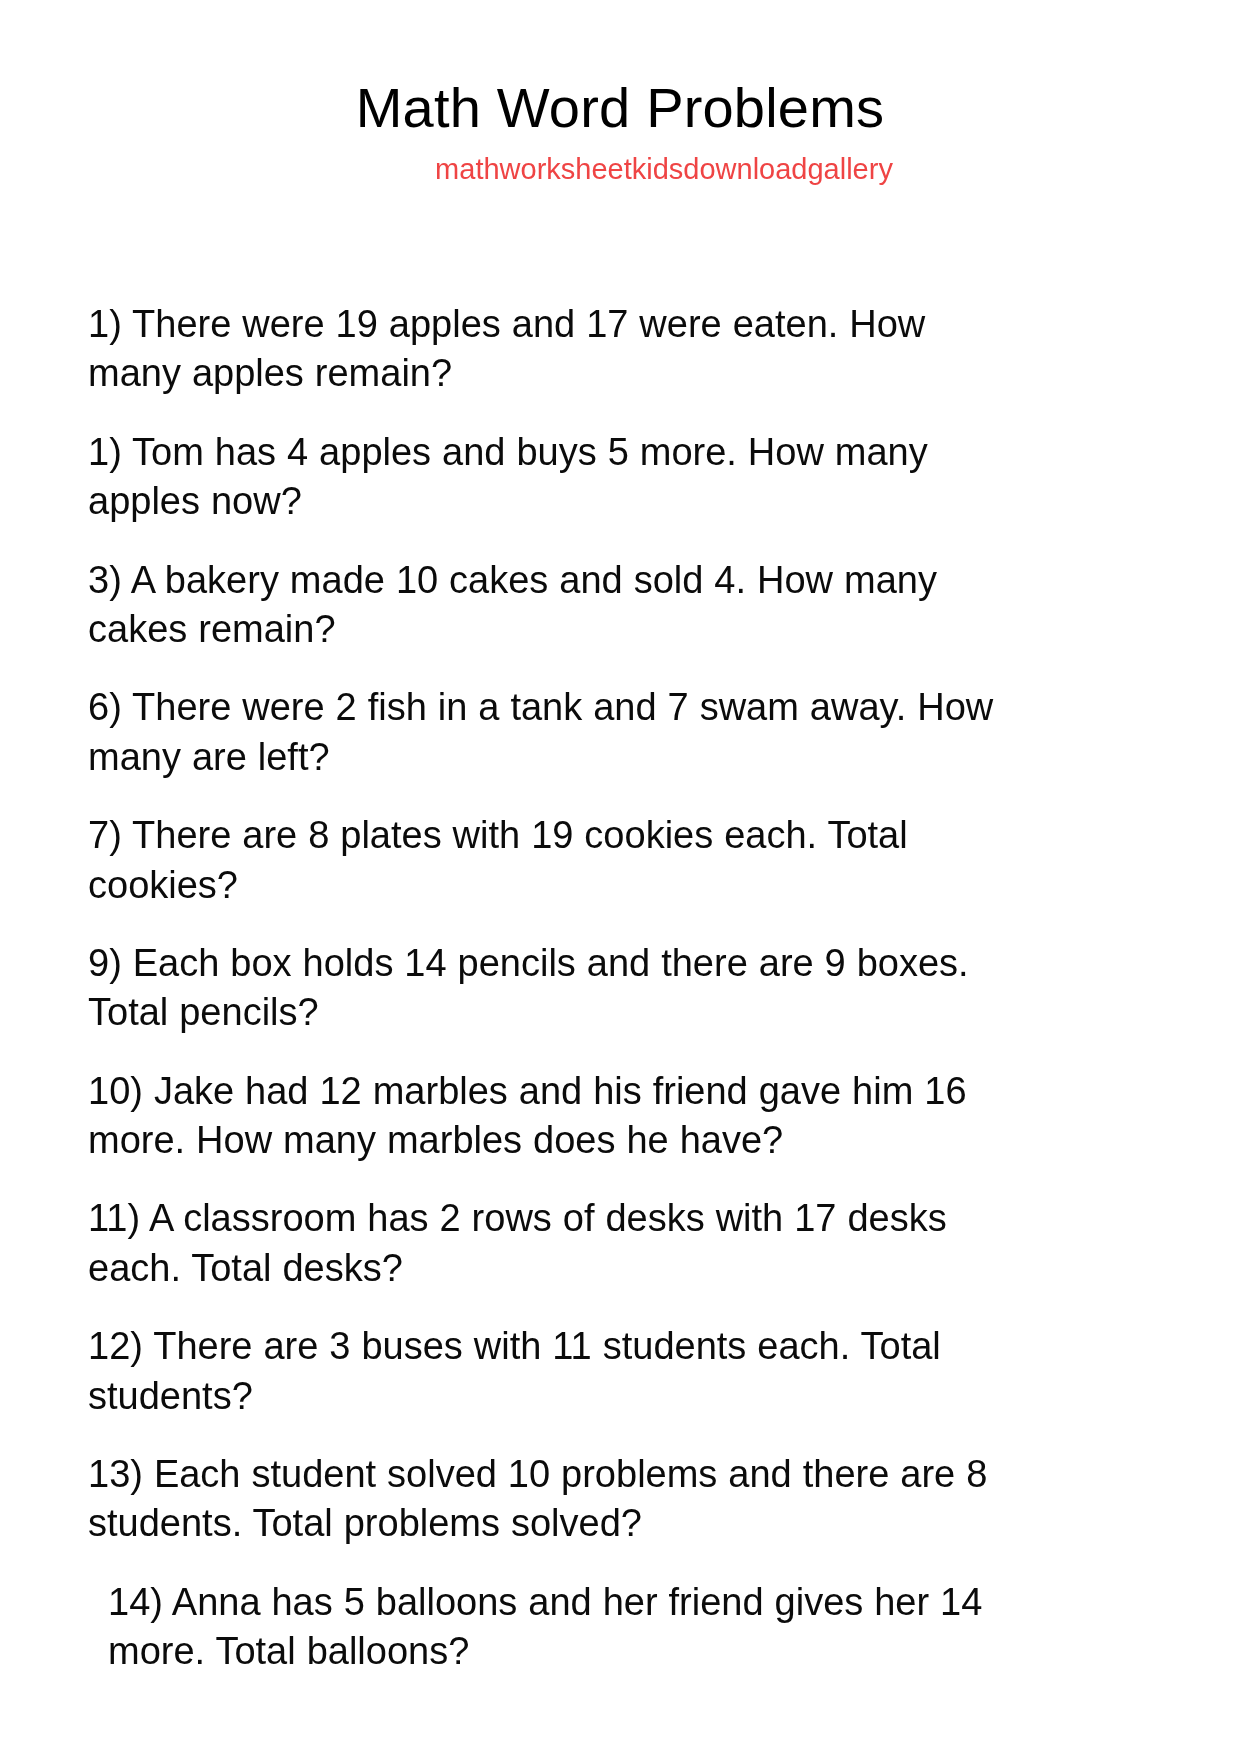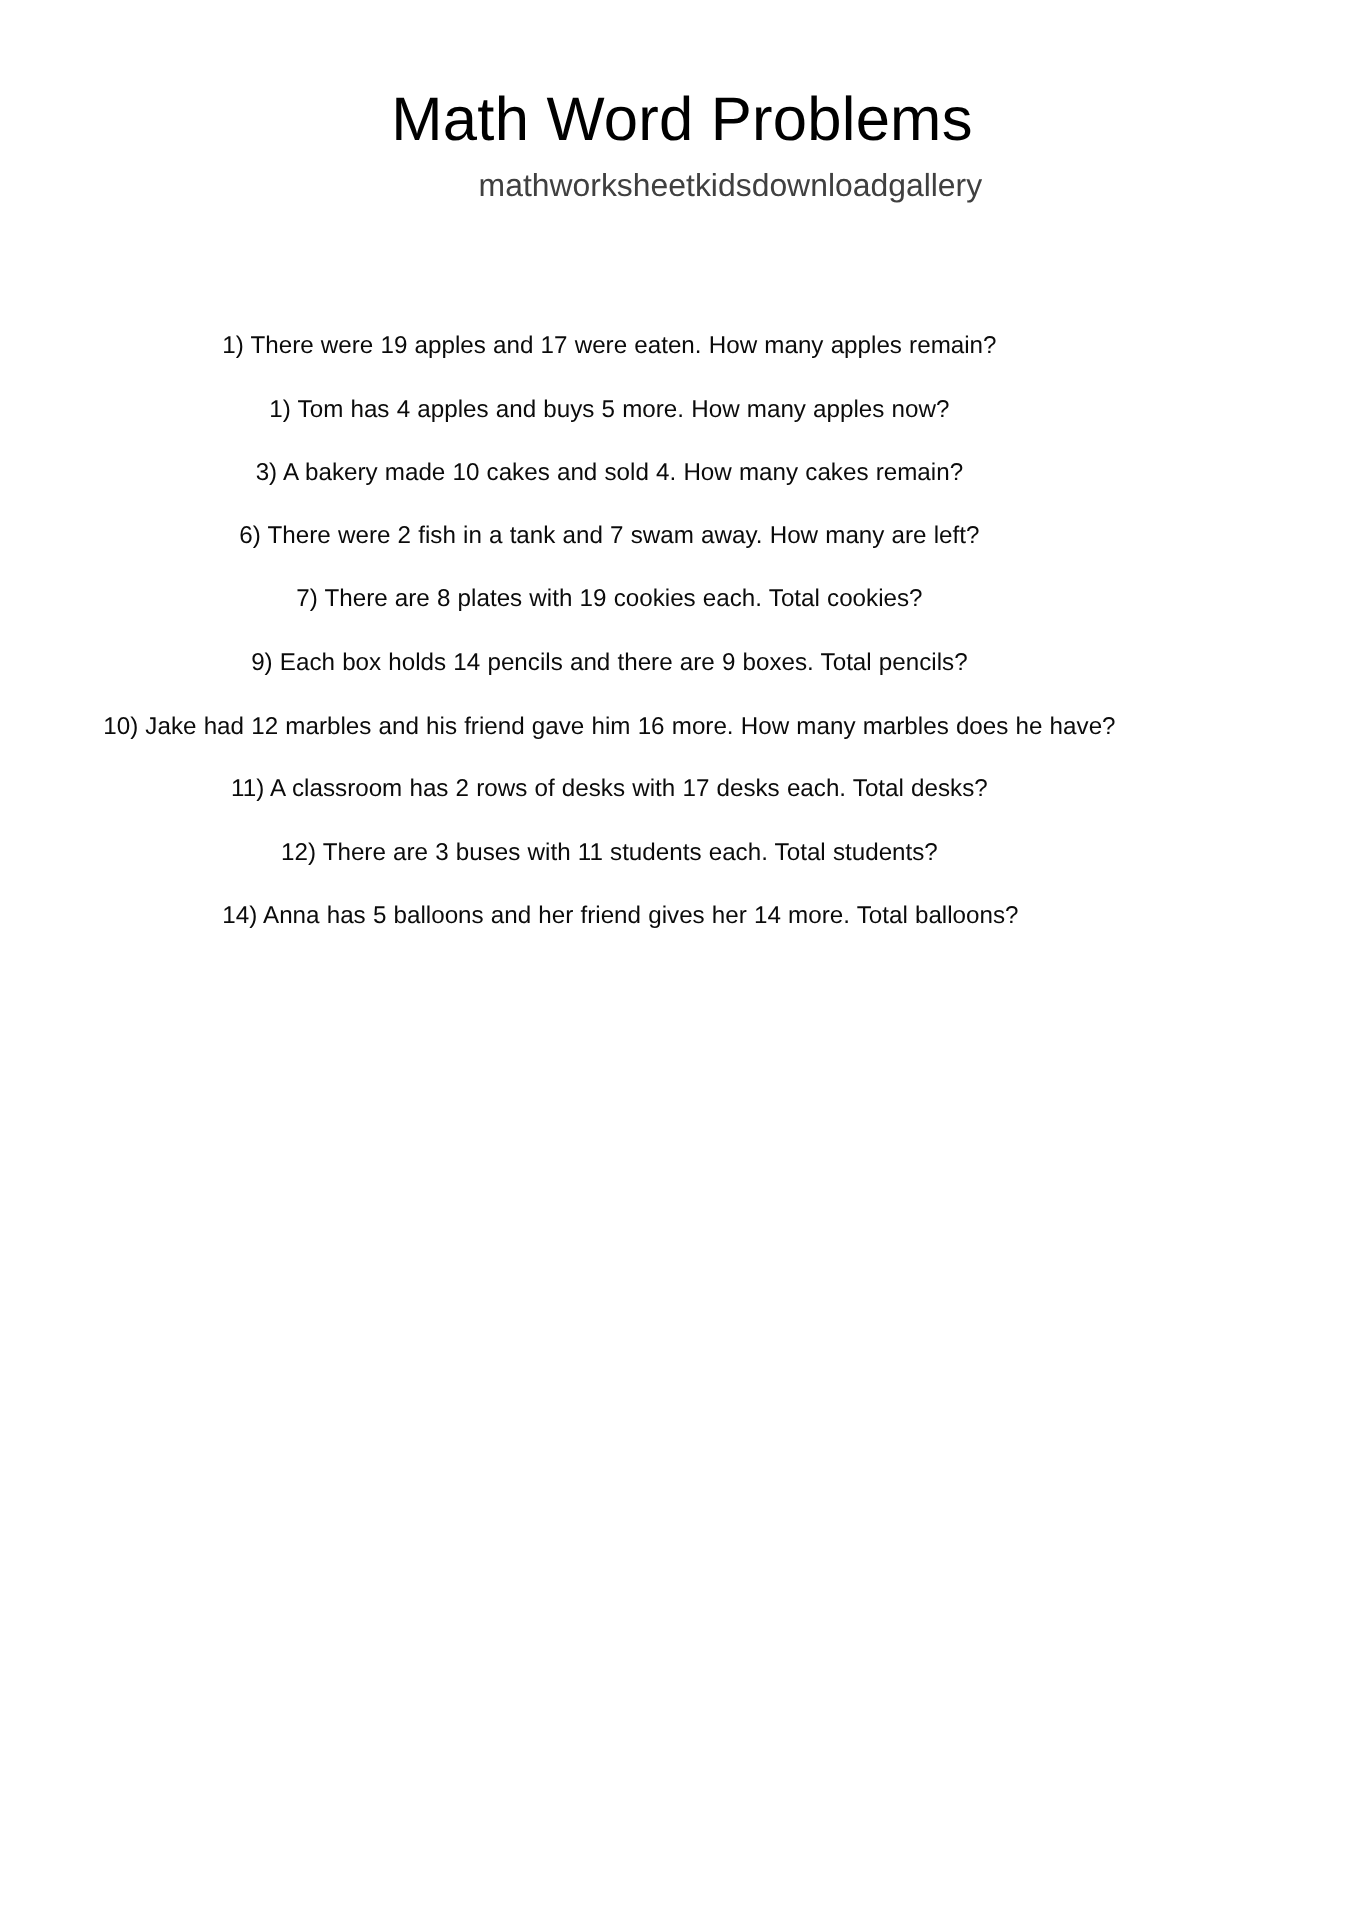--- a/index.html
+++ b/index.html
@@ -37,46 +37,46 @@
     color: #000000;
     letter-spacing: 0.2px;
     margin: 0;
     padding: 0;
   }
   .doc-subtitle {
     font-family: "Liberation Sans", sans-serif;
     font-size: 29px;
     font-weight: 400;
     line-height: 1.2;
-    color: #404040;
+    color: #ef4444;
     margin: 0;
     padding-top: 14px;
     padding-left: 88px;
     letter-spacing: 0px;
   }
 
   
   .problem-list {
     position: absolute;
     top: 300px;
     left: 88px;
     width: 932px;
     margin: 0;
     padding: 0;
     list-style: none;
   }
   .problem-item {
     font-family: "Liberation Sans", sans-serif;
-    font-size: 22px;
+    font-size: 38px;
     font-weight: 400;
     line-height: 1.30;
     color: #0b0b0b;
     margin: 0 0 29px 0;
     padding: 0;
-    text-align: center;
+    text-align: left;
     word-spacing: 0.4px;
   }
   .problem-item:last-child {
     margin-bottom: 0;
     margin-left: 20px;
   }
 </style>
 </head>
 <body>
 
@@ -90,16 +90,17 @@
   <ol class="problem-list">
     <li class="problem-item">1) There were 19 apples and 17 were eaten. How many apples remain?</li>
     <li class="problem-item">1) Tom has 4 apples and buys 5 more. How many apples now?</li>
     <li class="problem-item">3) A bakery made 10 cakes and sold 4. How many cakes remain?</li>
     <li class="problem-item">6) There were 2 fish in a tank and 7 swam away. How many are left?</li>
     <li class="problem-item">7) There are 8 plates with 19 cookies each. Total cookies?</li>
     <li class="problem-item">9) Each box holds 14 pencils and there are 9 boxes. Total pencils?</li>
     <li class="problem-item">10) Jake had 12 marbles and his friend gave him 16 more. How many marbles does he have?</li>
     <li class="problem-item">11) A classroom has 2 rows of desks with 17 desks each. Total desks?</li>
     <li class="problem-item">12) There are 3 buses with 11 students each. Total students?</li>
+    <li class="problem-item">13) Each student solved 10 problems and there are 8 students. Total problems solved?</li>
     <li class="problem-item">14) Anna has 5 balloons and her friend gives her 14 more. Total balloons?</li>
   </ol>
 
 </div>
 
 </body></html>

